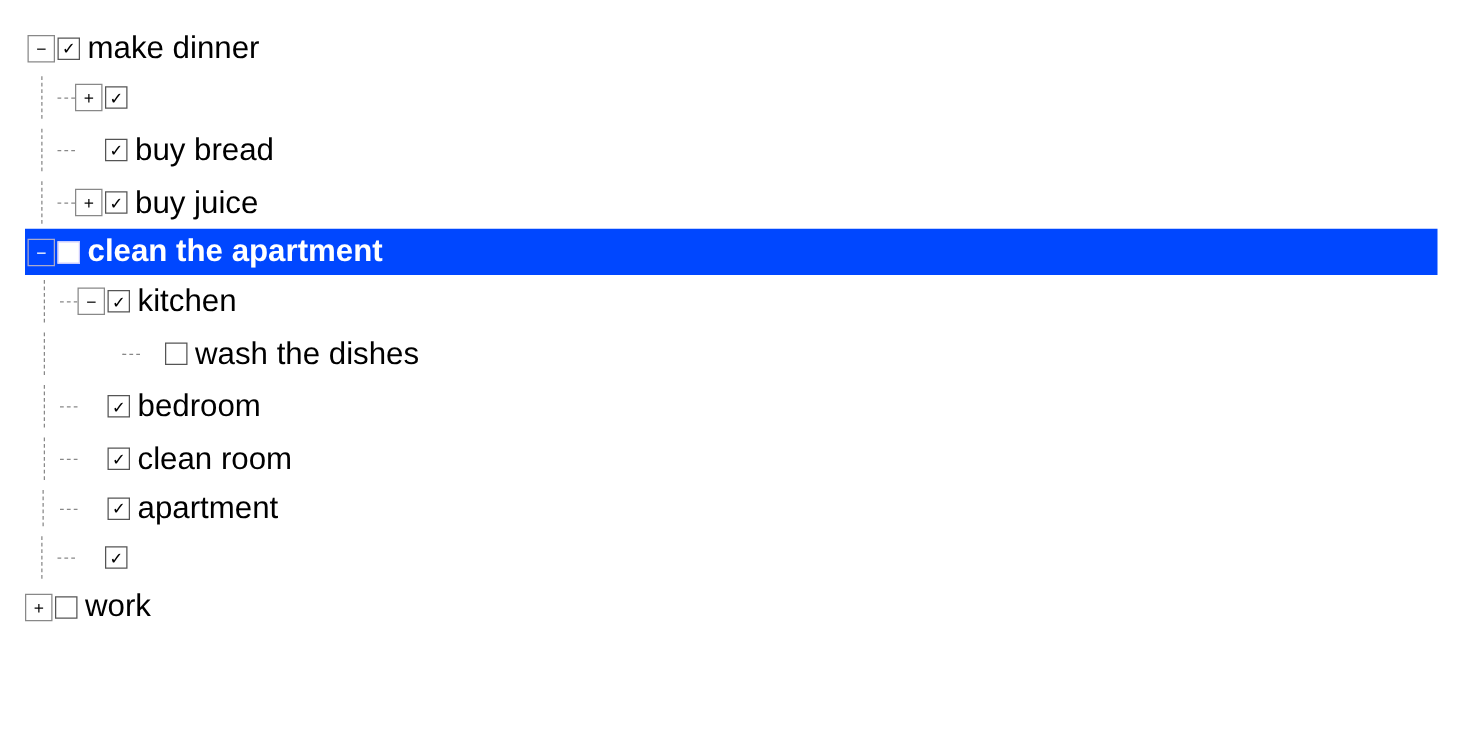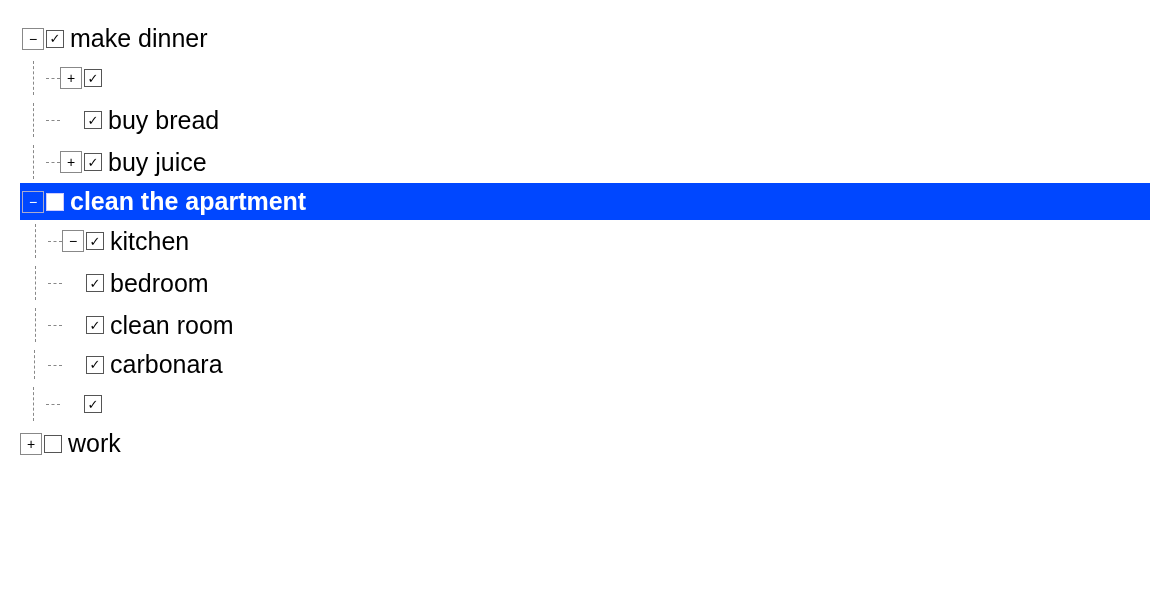--- a/index.html
+++ b/index.html
@@ -184,20 +184,47 @@
             </div>
             <div style="width:14px;border-bottom:1px dashed #888;flex-shrink:0;"></div>
           </div>
           <span class="expander">−</span>
           <span class="checkbox-box">
             <span class="checkbox-check">✓</span>
           </span>
           <span class="label">kitchen</span>
         </div>
 
+        <div class="children">
+          <div class="tree-row">
+
+            <div style="display:flex;align-items:center;flex-shrink:0;">
+              <div style="width:26px;display:flex;justify-content:center;flex-shrink:0;">
+                <div style="width:1px;border-left:1px dashed #888;min-height:34px;"></div>
+              </div>
+              <div style="width:14px;flex-shrink:0;"></div>
+            </div>
+
+            <div style="display:flex;align-items:center;flex-shrink:0;">
+              <div style="width:26px;display:flex;justify-content:center;flex-shrink:0;">
+                <div style="width:0px;"></div>
+              </div>
+
+              <div style="display:flex;flex-direction:column;width:20px;flex-shrink:0;align-self:stretch;">
+                <div style="flex:1;border-left:1px dashed #888;margin-left:10px;"></div>
+                <div style="flex:0;border-left:1px dashed #888;border-bottom:1px dashed #888;margin-left:10px;height:14px;width:14px;border-bottom-left-radius:0;"></div>
+              </div>
+            </div>
+            <span class="expander-placeholder"></span>
+            <span class="checkbox-box">
+              
+            </span>
+            <span class="label">wash the dishes</span>
+          </div>
+        </div>
       </div>
 
       <div class="tree-row">
         <div style="display:flex;align-items:center;flex-shrink:0;">
           <div style="width:26px;display:flex;justify-content:center;flex-shrink:0;">
             <div style="width:1px;border-left:1px dashed #888;min-height:34px;"></div>
           </div>
           <div style="width:14px;border-bottom:1px dashed #888;flex-shrink:0;"></div>
         </div>
         <span class="expander-placeholder"></span>
@@ -227,21 +254,21 @@
           <div style="display:flex;flex-direction:column;width:26px;flex-shrink:0;align-self:stretch;">
             <div style="flex:1;border-left:1px dashed #888;margin-left:12px;"></div>
             <div style="flex:0;margin-left:12px;height:14px;width:14px;"></div>
           </div>
           <div style="width:14px;border-bottom:1px dashed #888;flex-shrink:0;margin-top:2px;"></div>
         </div>
         <span class="expander-placeholder"></span>
         <span class="checkbox-box">
           <span class="checkbox-check">✓</span>
         </span>
-        <span class="label">carbonara</span>
+        <span class="label">apartment</span>
       </div>
 
     </div>
   </div>
 
   <div class="tree-row" style="padding-left:0;">
     <div style="display:flex;align-items:center;flex-shrink:0;">
       <div style="width:26px;display:flex;justify-content:center;flex-shrink:0;">
         <div style="width:1px;border-left:1px dashed #888;min-height:34px;"></div>
       </div>

